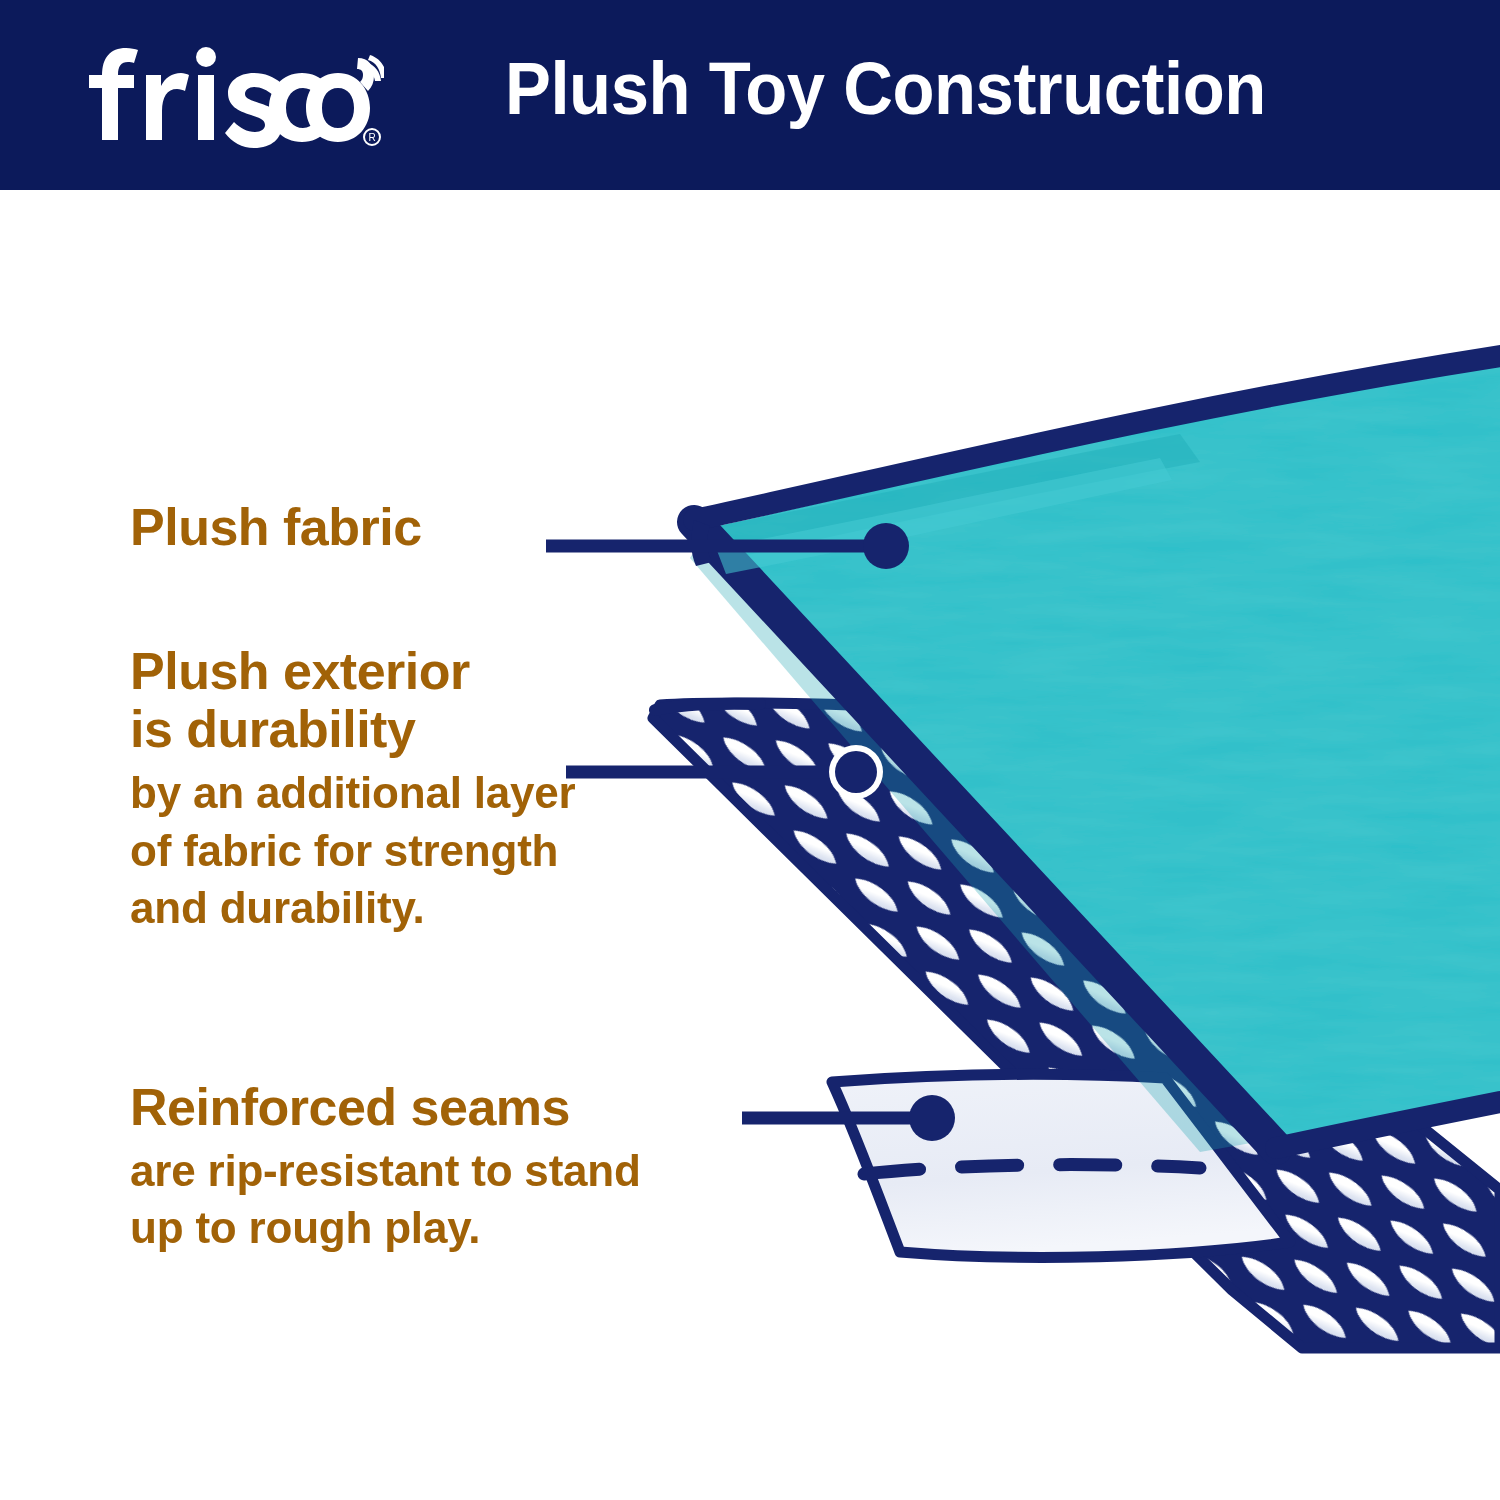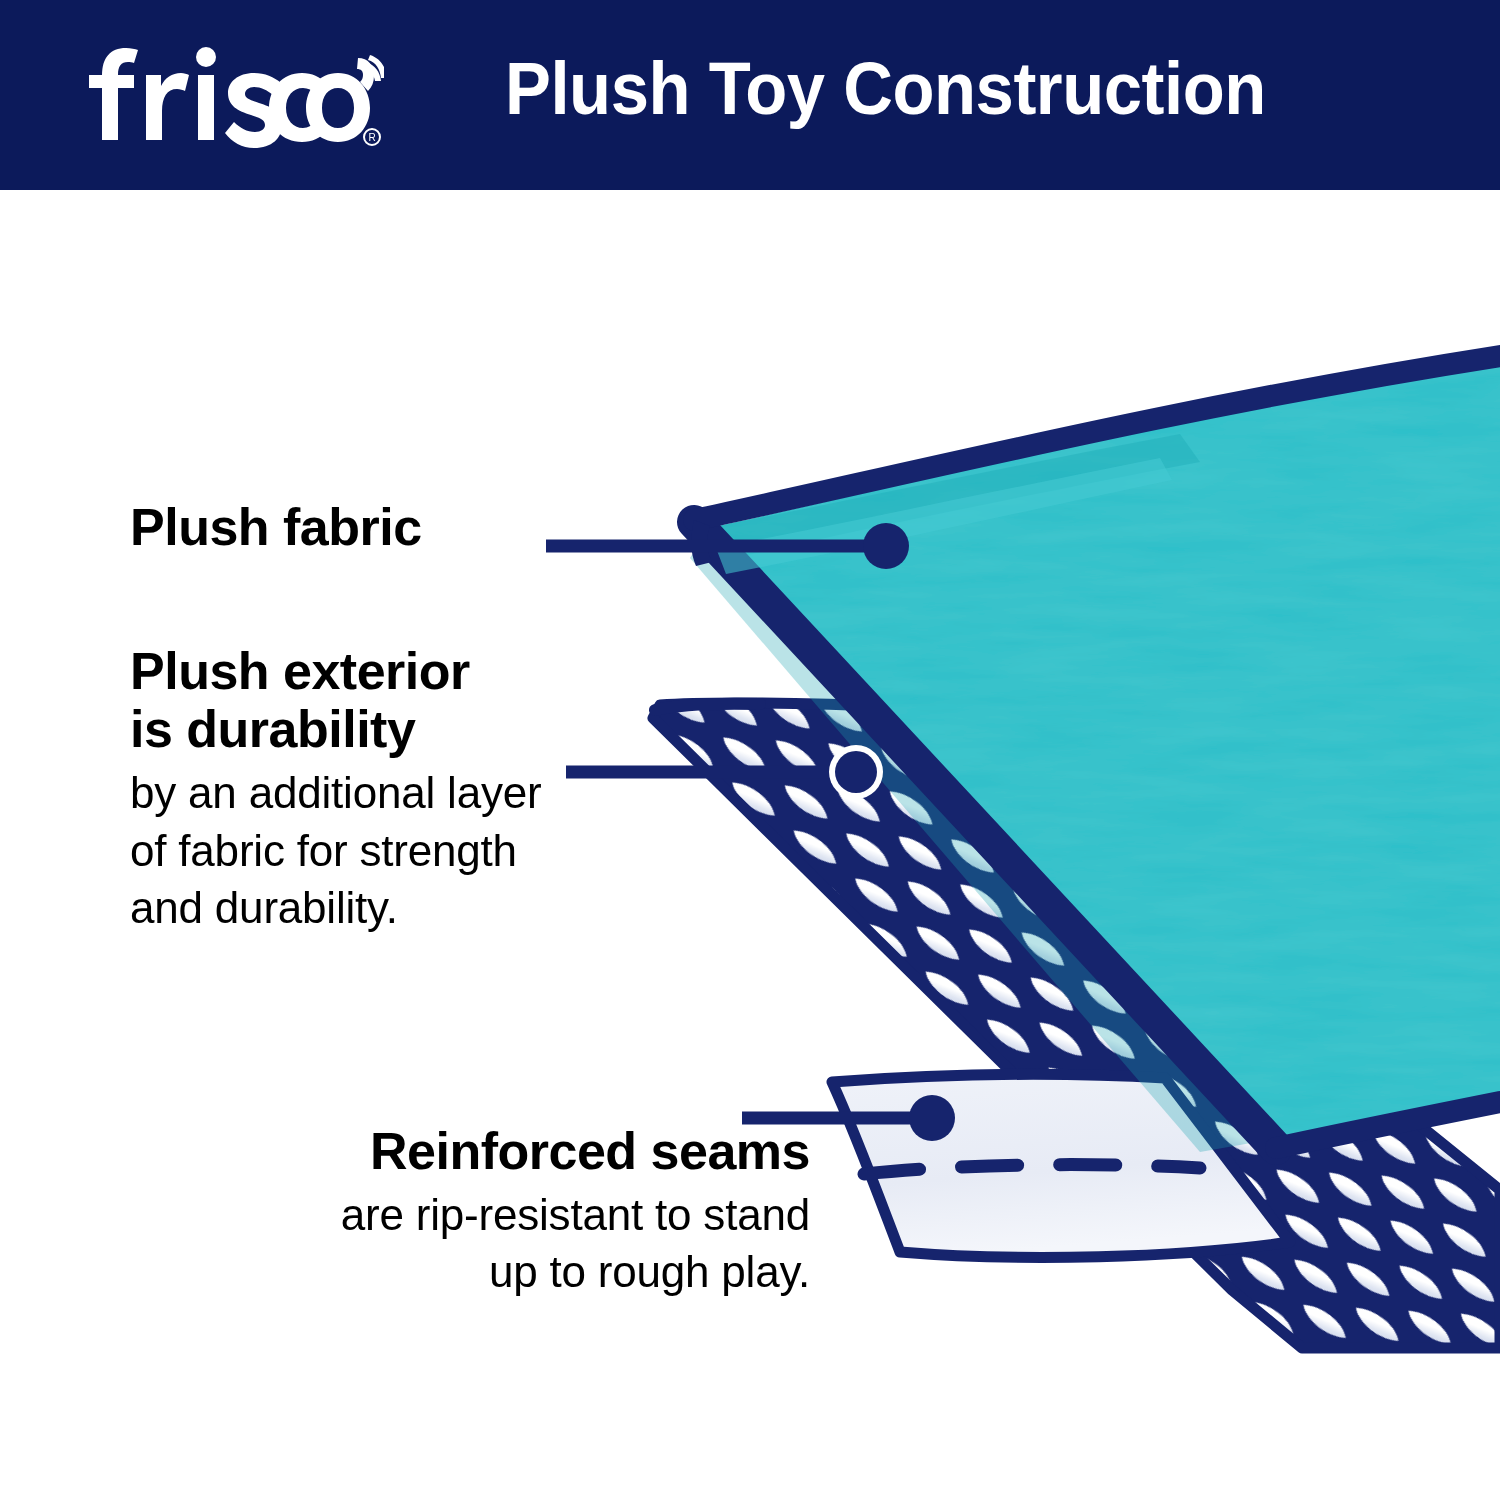--- a/index.html
+++ b/index.html
@@ -58,42 +58,42 @@
   #illustration {
     position: absolute;
     left: 0; top: 0;
     width: 1500px;
     height: 1310px;
   }
 
   
   .callout {
     position: absolute;
-    color: #000000;
+    color: #a16207;
   }
   .callout-heading {
     font-size: 52px;
     font-weight: bold;
     line-height: 1.12;
     letter-spacing: -0.5px;
     white-space: pre-line;
     margin: 0;
   }
   .callout-body {
     font-size: 44px;
-    font-weight: normal;
+    font-weight: bold;
     line-height: 1.30;
     letter-spacing: -0.2px;
     white-space: pre-line;
     margin: 6px 0 0 0;
   }
 
   #callout-plush-fabric    { left: 130px; top: 308px; width: 470px; }
   #callout-plush-exterior  { left: 130px; top: 452px; width: 600px; }
-  #callout-reinforced-seams{ left: 130px; top: 932px; width: 680px; text-align: right; }
+  #callout-reinforced-seams{ left: 130px; top: 888px; width: 680px; }
 </style>
 </head>
 <body>
 
 <div id="header-bar">
 
   <div id="brand-logo">
     <svg viewBox="0 0 300 104" width="300" height="104" aria-hidden="true">
       <g fill="#ffffff">
 

